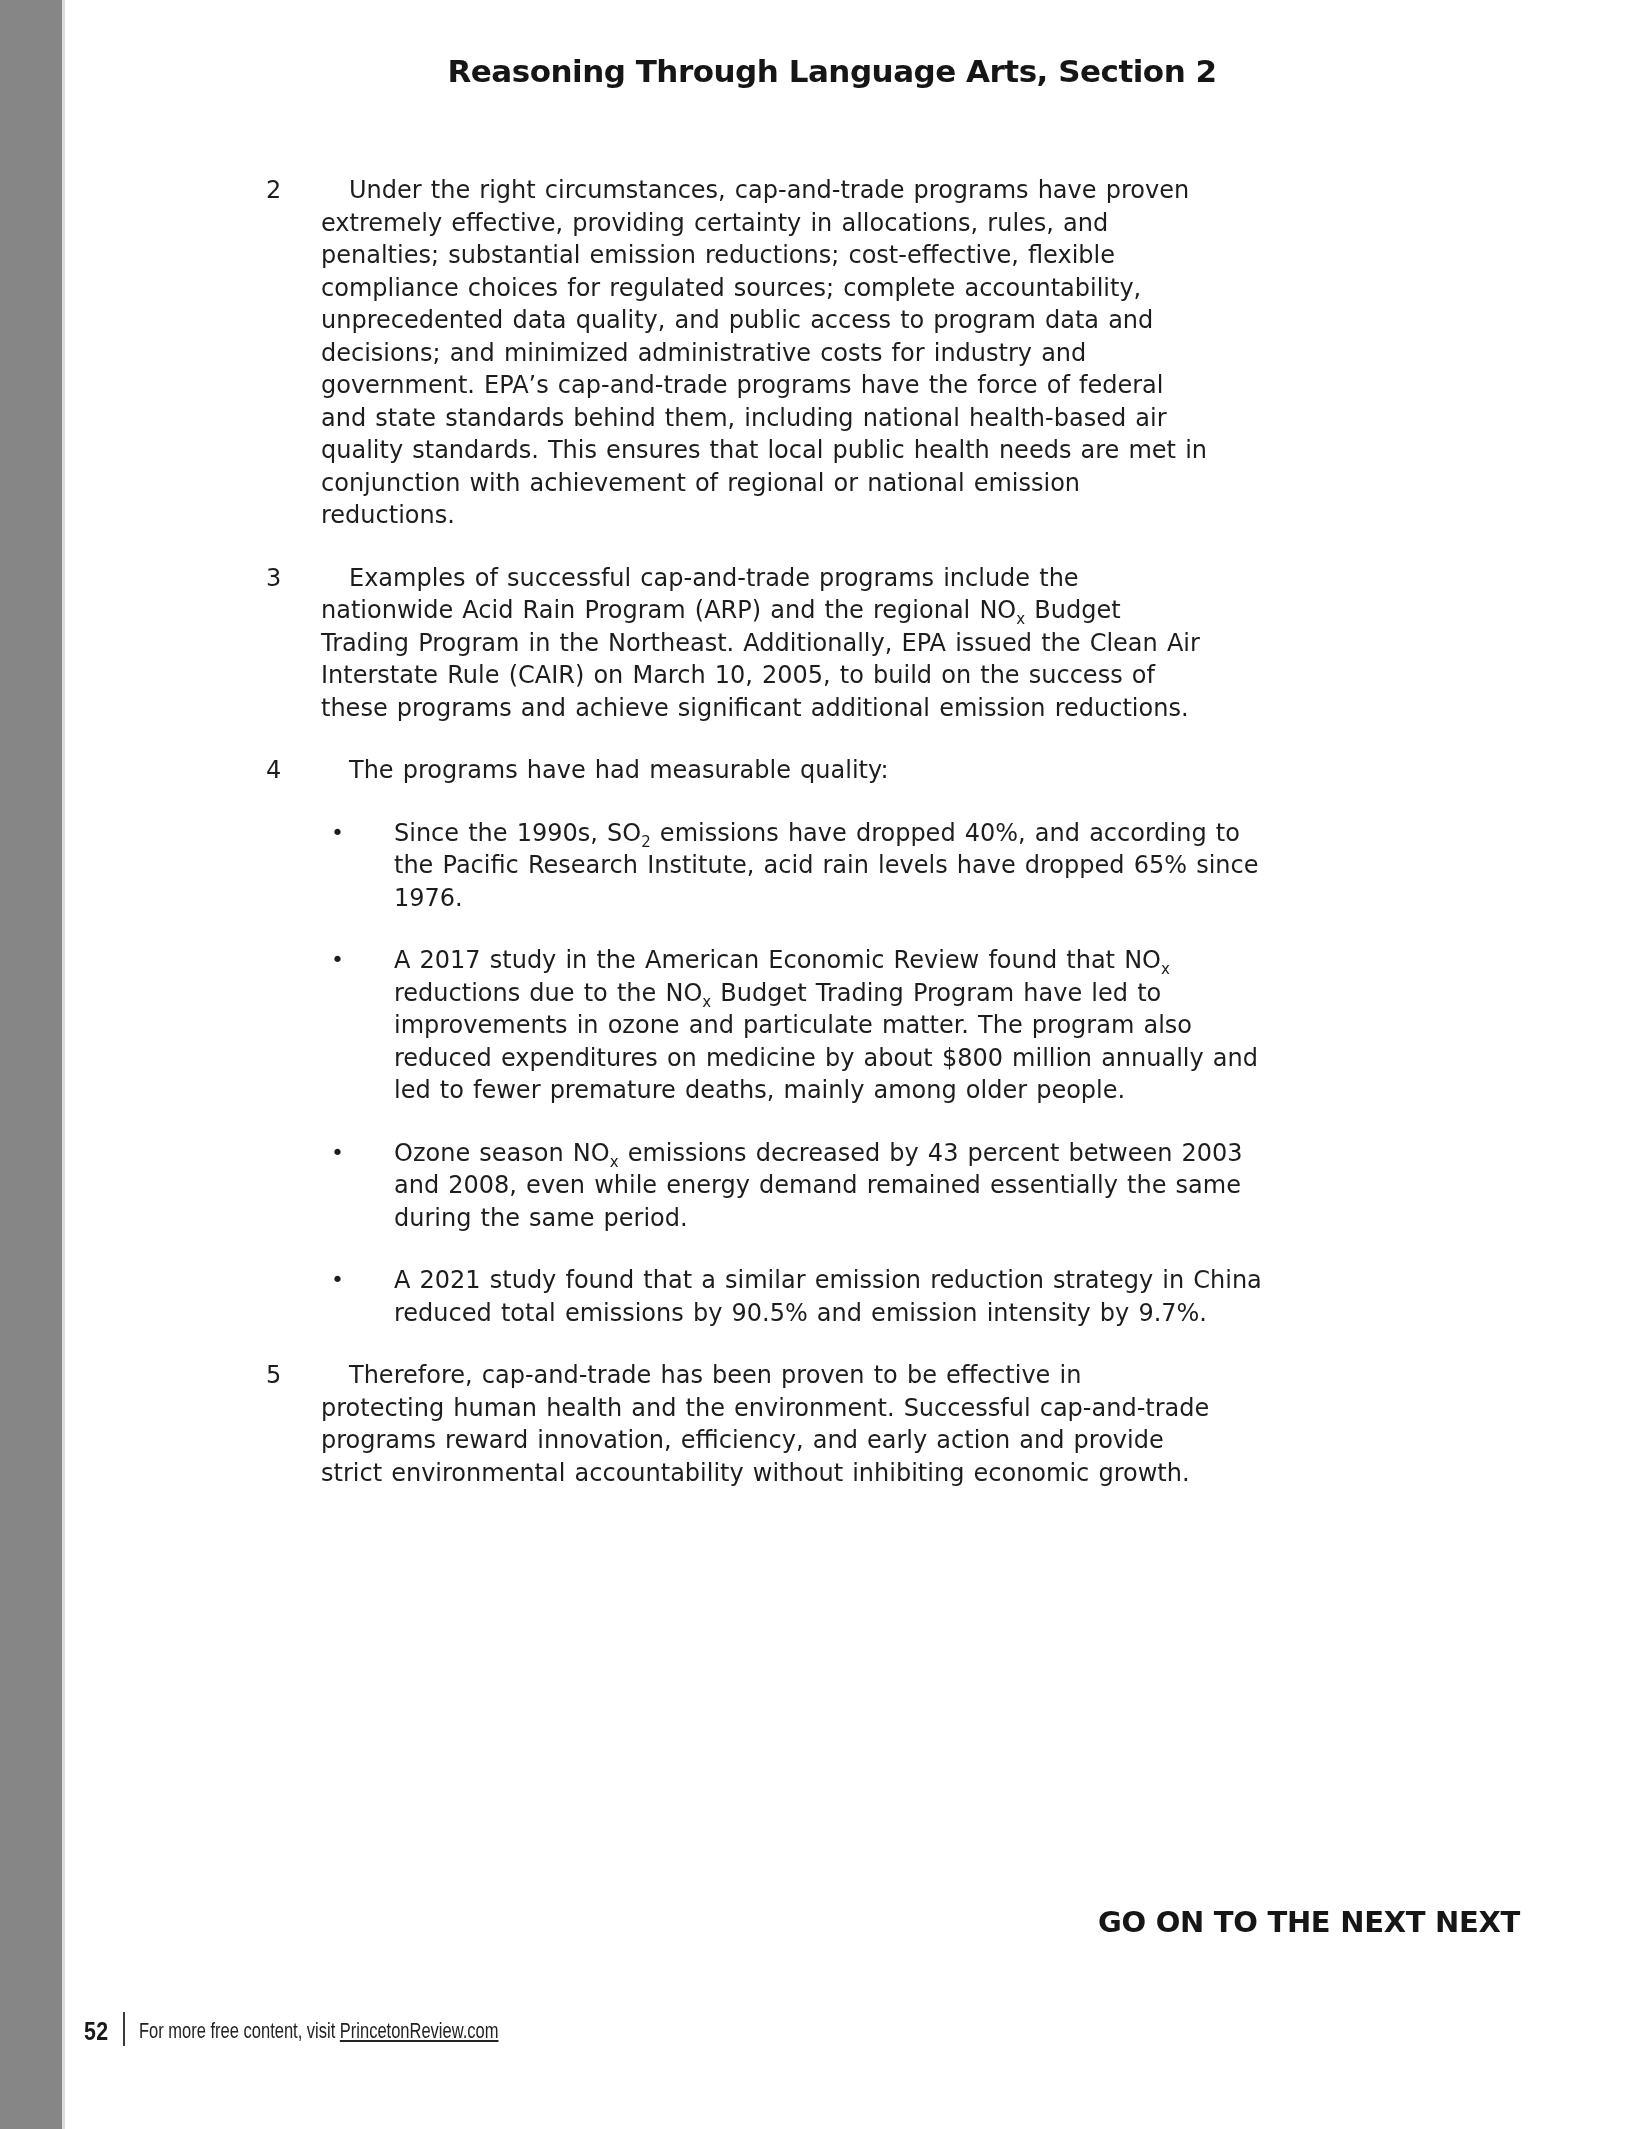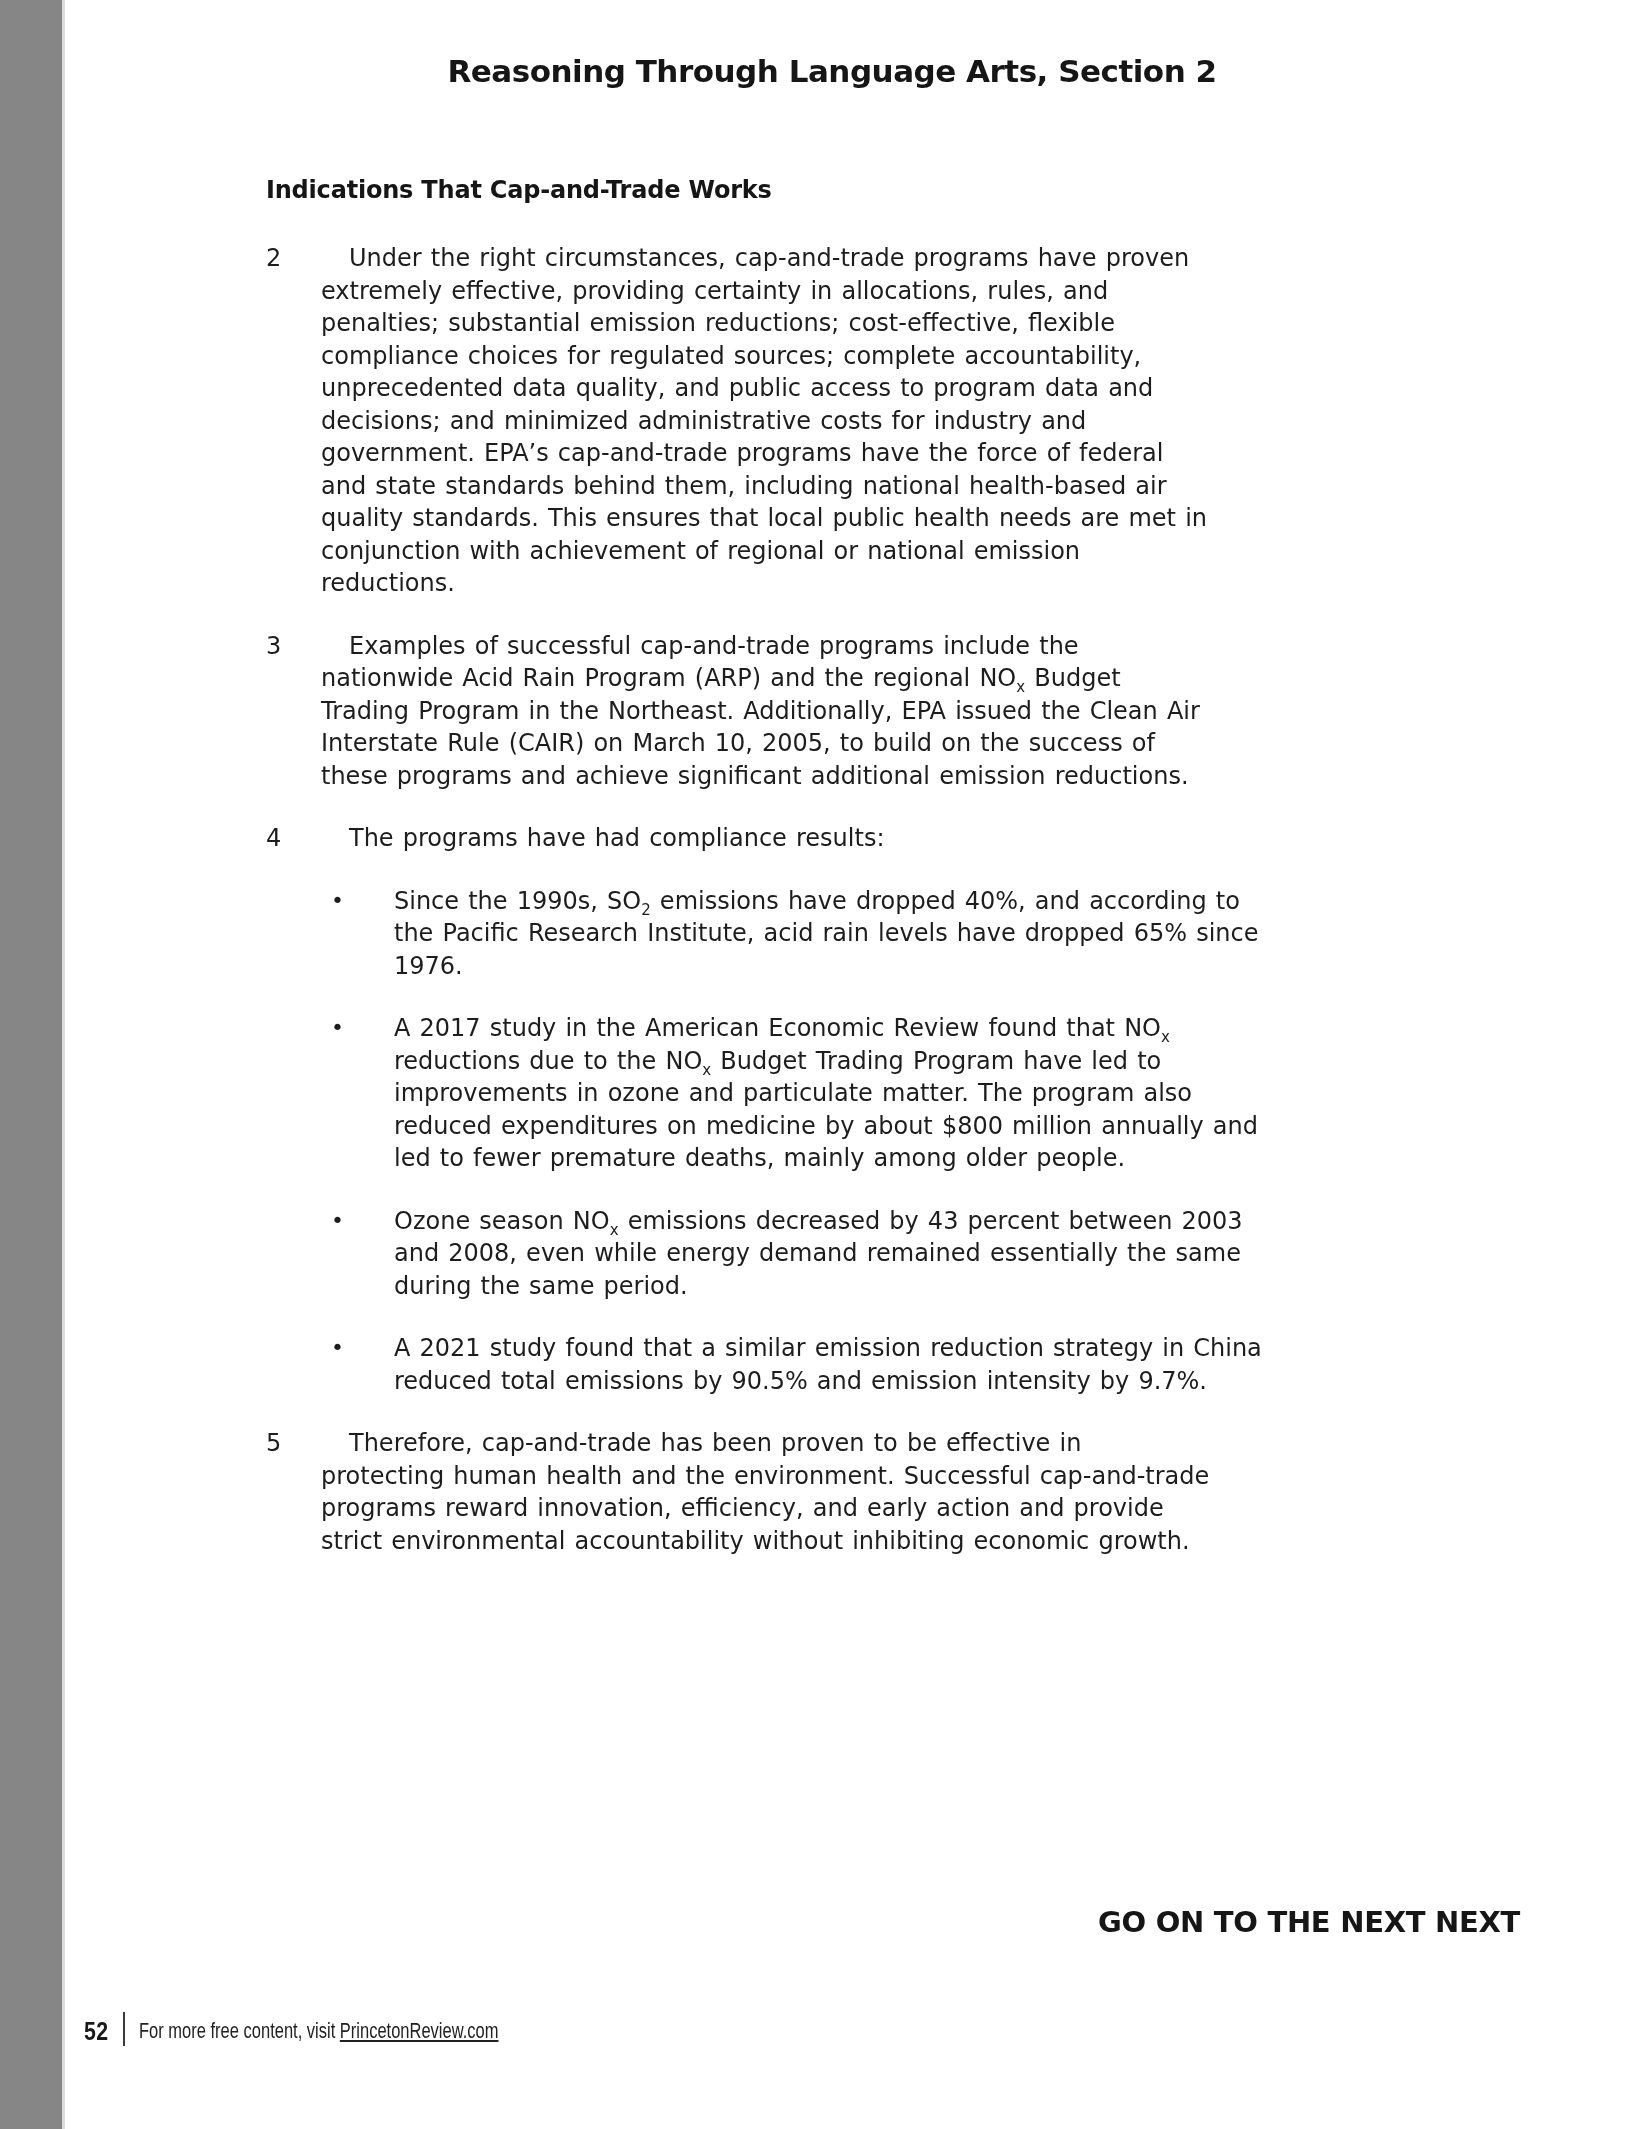--- a/index.html
+++ b/index.html
@@ -86,33 +86,32 @@
   }
 </style>
 </head>
 <body>
 
 <div class="sidebar" style="background: rgb(134, 134, 134);"></div>
 
 <div class="page-title">Reasoning Through Language Arts, Section 2</div>
 
 <div class="passage">
-  <div class="passage-heading">Indications That Cap-and-Trade Works</div>
   <div>
       <div class="block paragraph">
         <div class="num">2</div>
         <div class="ptext">Under the right circumstances, cap-and-trade programs have proven extremely effective, providing certainty in allocations, rules, and penalties; substantial emission reductions; cost-effective, flexible compliance choices for regulated sources; complete accountability, unprecedented data quality, and public access to program data and decisions; and minimized administrative costs for industry and government. EPA’s cap-and-trade programs have the force of federal and state standards behind them, including national health-based air quality standards. This ensures that local public health needs are met in conjunction with achievement of regional or national emission reductions.</div>
       </div>
       <div class="block paragraph">
         <div class="num">3</div>
         <div class="ptext">Examples of successful cap-and-trade programs include the nationwide Acid Rain Program (ARP) and the regional NO<sub>x</sub> Budget Trading Program in the Northeast. Additionally, EPA issued the Clean Air Interstate Rule (CAIR) on March 10, 2005, to build on the success of these programs and achieve significant additional emission reductions.</div>
       </div>
       <div class="block paragraph">
         <div class="num">4</div>
-        <div class="ptext">The programs have had compliance results:</div>
+        <div class="ptext">The programs have had measurable quality:</div>
       </div>
       <div class="block bullet">
         <div class="dot">•</div>
         <div class="btext">Since the 1990s, SO<sub>2</sub> emissions have dropped 40%, and according to the Pacific Research Institute, acid rain levels have dropped 65% since 1976.</div>
       </div>
       <div class="block bullet">
         <div class="dot">•</div>
         <div class="btext">A 2017 study in the American Economic Review found that NO<sub>x</sub> reductions due to the NO<sub>x</sub> Budget Trading Program have led to improvements in ozone and particulate matter. The program also reduced expenditures on medicine by about $800 million annually and led to fewer premature deaths, mainly among older people.</div>
       </div>
       <div class="block bullet">

